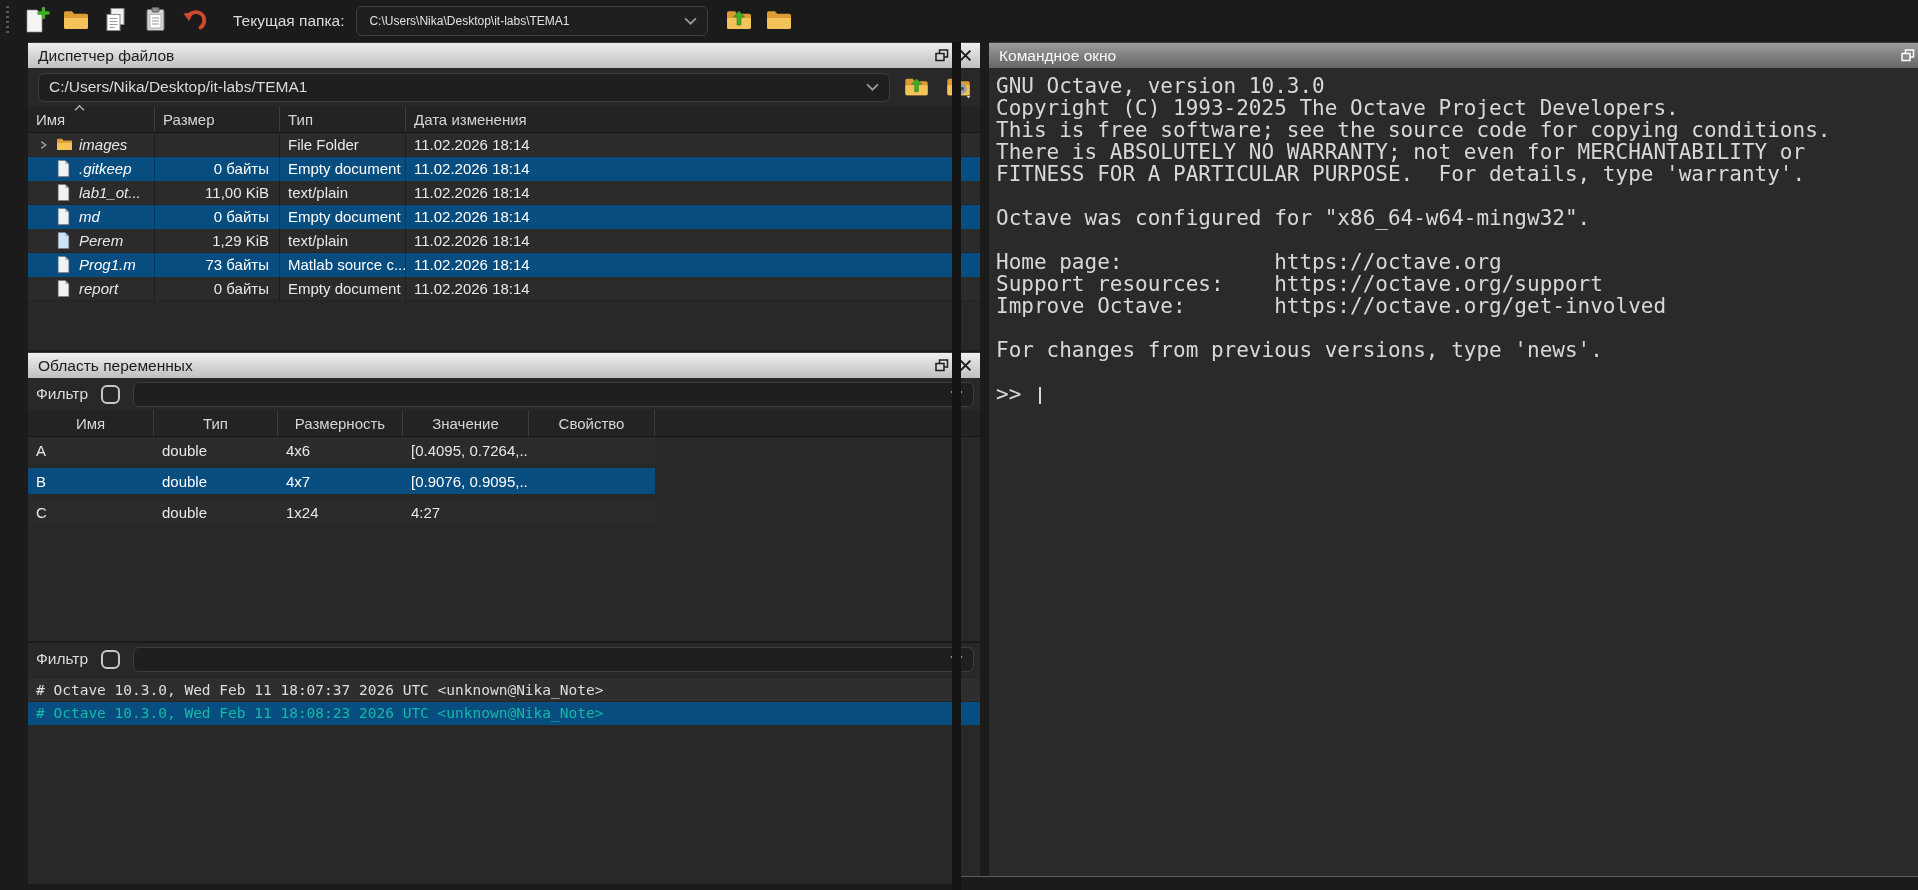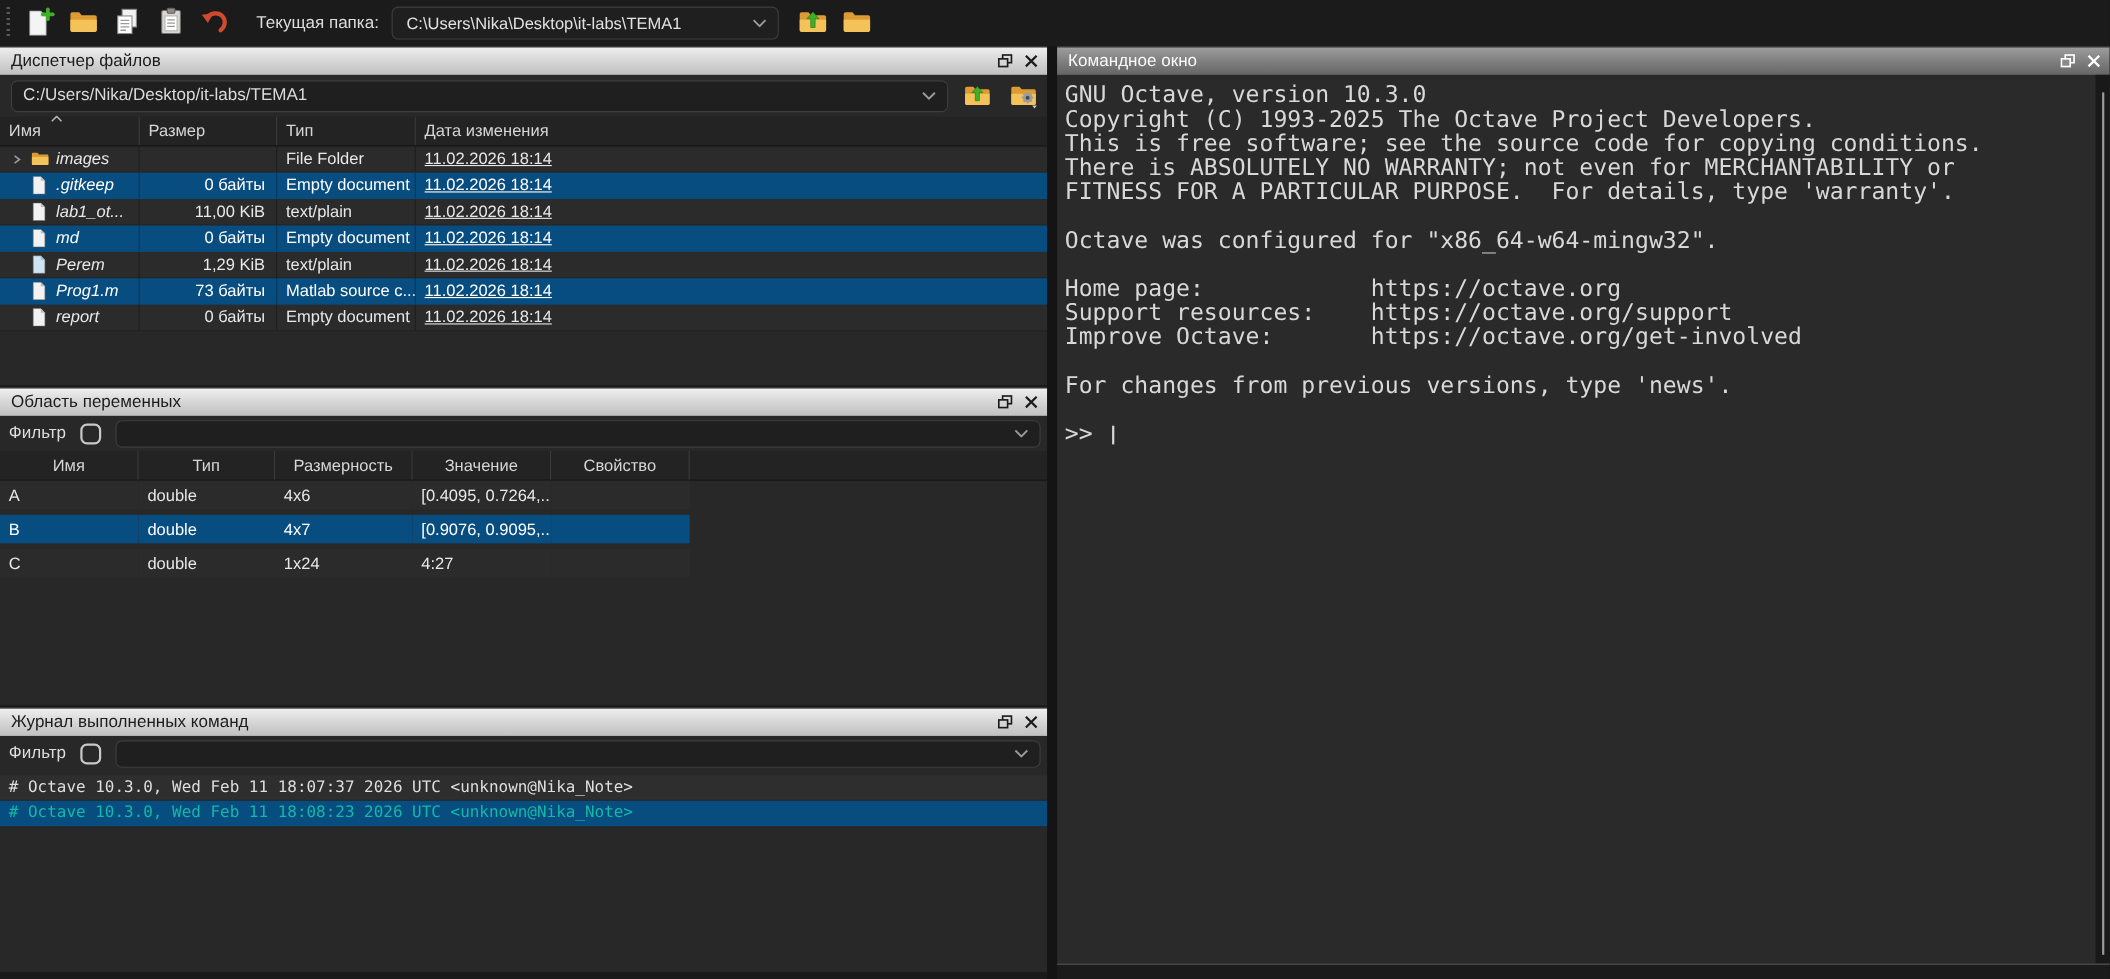--- a/index.html
+++ b/index.html
@@ -10,26 +10,26 @@
   
   .toolbar{position:absolute;left:0;top:0;width:1918px;height:42px;background:#1b1b1b;
            display:flex;align-items:center;padding-left:6px;}
   .drag-dots{width:3px;height:30px;margin-right:10px;
              background:repeating-linear-gradient(#5a5a5a 0 2px,transparent 2px 5px);}
   .tbtn{width:34px;height:34px;border:none;background:transparent;padding:2px;margin-right:6px;
         display:flex;align-items:center;justify-content:center;cursor:default;}
   .tb-label{font-size:15.5px;color:#dcdcdc;margin:0 12px 0 14px;white-space:nowrap;}
   .combo{position:relative;background:#1f1f1f;border:1px solid #3e3e3e;border-radius:6px;
          display:flex;align-items:center;color:#e2e2e2;}
-  .tb-combo{width:352px;height:30px;padding:0 30px 0 12px;font-size:15px;}
+  .tb-combo{width:352px;height:30px;padding:0 30px 0 12px;font-size:12px;}
   .combo-chevron{position:absolute;right:10px;top:50%;transform:translateY(-50%);line-height:0;}
   .combo-text{white-space:nowrap;overflow:hidden;}
 
   
-  .panel{position:absolute;background:#282828;}
+  .panel{position:absolute;background:#282828;margin-left:28px;}
   .ptitle{height:26px;display:flex;align-items:center;justify-content:space-between;
           padding:0 8px 0 10px;font-size:15.5px;
           background:linear-gradient(180deg,#efefef 0%,#d4d4d4 55%,#c0c0c0 100%);color:#1c1c1c;
           border-top:1px solid #3a3a3a;}
   .ptitle.focused{background:linear-gradient(180deg,#9d9d9d 0%,#7d7d7d 55%,#666 100%);color:#fafafa;}
   .ptitle-text{white-space:nowrap;}
   .pbtns{display:flex;align-items:center;gap:10px;}
   .pbtn{border:none;background:transparent;padding:0;line-height:0;color:#1c1c1c;cursor:default;}
   .ptitle.focused .pbtn{color:#fff;}
 
@@ -44,21 +44,21 @@
              color:#d6d6d6;font-size:15px;}
   .fb-header .hcell{padding-left:8px;border-right:1px solid #3b3b3b;height:100%;display:flex;align-items:center;}
   .fb-header .hcell:first-child{padding-left:35px;}
   .fb-header .hcell:last-child{border-right:none;}
   .sort-ind{position:absolute;left:46px;top:-1px;line-height:0;}
 
   .fb-row{display:grid;grid-template-columns:127px 125px 126px 1fr;height:24px;align-items:center;
           font-size:15px;color:#e8e8e8;background:#2b2b2b;border-bottom:1px solid #232323;}
   .fb-row.sel{background:#084d80;color:#fff;border-bottom-color:#084d80;}
   .fb-row>div{height:100%;display:flex;align-items:center;border-right:1px solid rgba(0,0,0,.30);overflow:hidden;}
-  .fb-row>div:last-child{border-right:none;text-decoration:underline;}
+  .fb-row>div:last-child{border-right:none;}
   .c-name{padding-left:8px;gap:6px;font-style:italic;}
   .exp{width:14px;display:inline-flex;justify-content:center;line-height:0;flex:none;}
   .ficon{width:17px;display:inline-flex;line-height:0;flex:none;}
   .c-size{justify-content:flex-end;padding-right:10px;}
   .c-type,.c-date{padding-left:8px;white-space:nowrap;}
 
   
   .filter-row{height:32px;display:flex;align-items:center;padding:0 6px 0 8px;gap:13px;}
   .filter-label{font-size:15.5px;color:#dcdcdc;}
   .checkbox{width:19px;height:19px;border:2px solid #c9c9c9;border-radius:6px;background:transparent;flex:none;}
@@ -410,32 +410,20 @@
           <div>double</div>
           <div>1x24</div>
           <div>4:27</div>
           <div></div>
           <div class="filler"></div>
         </div>
       </div>
   </div>
 
   <div class="panel" id="hist">
-    <div class="ptitle">
-      <span class="ptitle-text">Журнал выполненных команд</span>
-      <span class="pbtns">
-        <button class="pbtn"><span><svg width="14" height="13" viewBox="0 0 14 13">
-                <rect x="4.5" y="1" width="8" height="7" fill="none" stroke="currentColor" stroke-width="1.5"></rect>
-                <rect x="1" y="4.5" width="8" height="7" fill="#d6d6d6" stroke="currentColor" stroke-width="1.5"></rect>
-              </svg></span></button>
-        <button class="pbtn"><span><svg width="13" height="13" viewBox="0 0 12 12">
-                <path d="M1.5 1.5 L10.5 10.5 M10.5 1.5 L1.5 10.5" stroke="currentColor" stroke-width="1.9"></path>
-              </svg></span></button>
-      </span>
-    </div>
     <div class="filter-row">
       <span class="filter-label">Фильтр</span>
       <span class="checkbox"></span>
       <div class="combo filter-combo">
         <span class="combo-chevron">
           <svg width="13" height="8" viewBox="0 0 12 7">
               <path d="M1 1 L6 6 L11 1" stroke="#9a9a9a" stroke-width="1.6" fill="none"></path>
             </svg>
         </span>
       </div>

